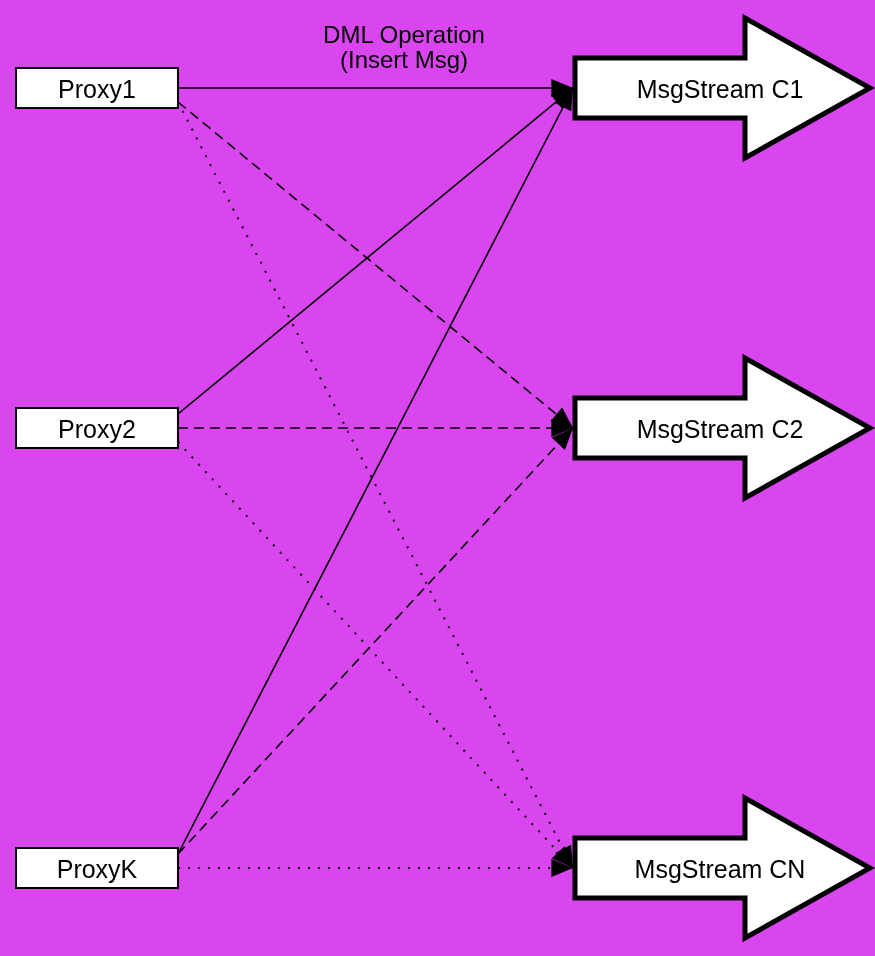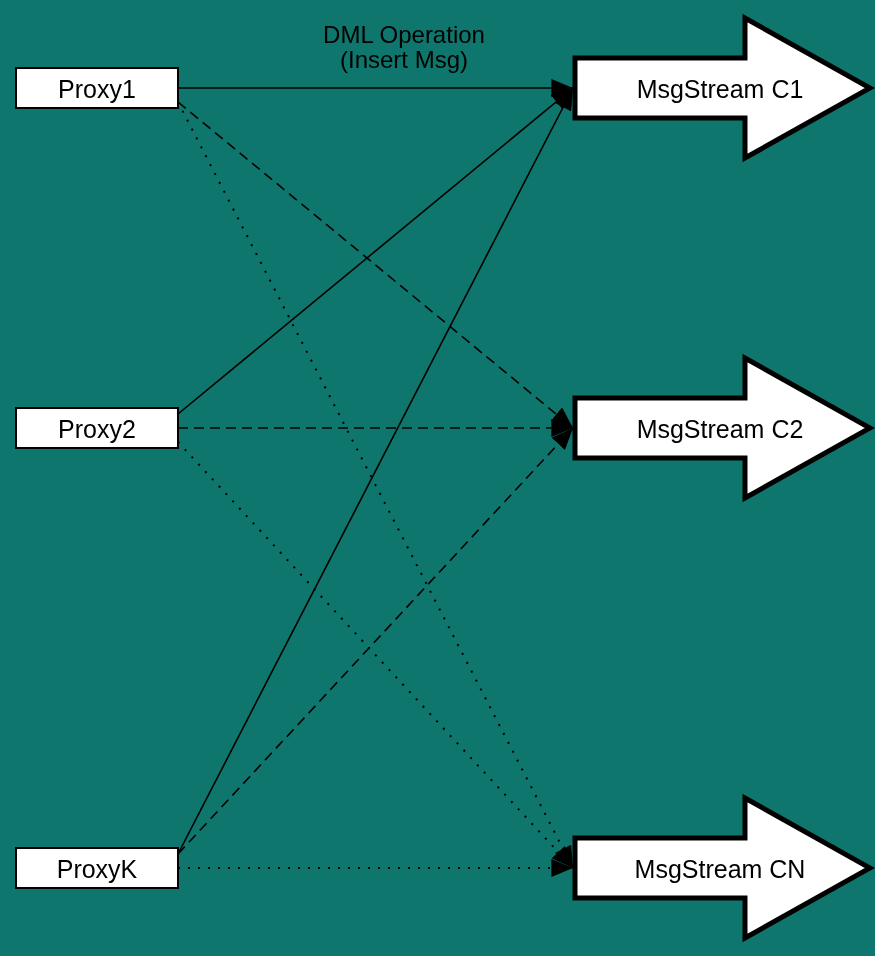--- a/index.html
+++ b/index.html
@@ -4,21 +4,21 @@
 <style>
   html, body {
     margin: 0;
     padding: 0;
     background: #ffffff;
   }
   .stage {
     position: relative;
     width: 875px;
     height: 956px;
-    background: #0f766e;
+    background: #d946ef;
     font-family: "Liberation Sans", sans-serif;
   }
   svg { display: block; }
   text {
     font-family: "Liberation Sans", sans-serif;
     fill: #000000;
   }
   .title-text { font-size: 24px; }
   .node-text  { font-size: 25px; }
   .proxy-rect {

